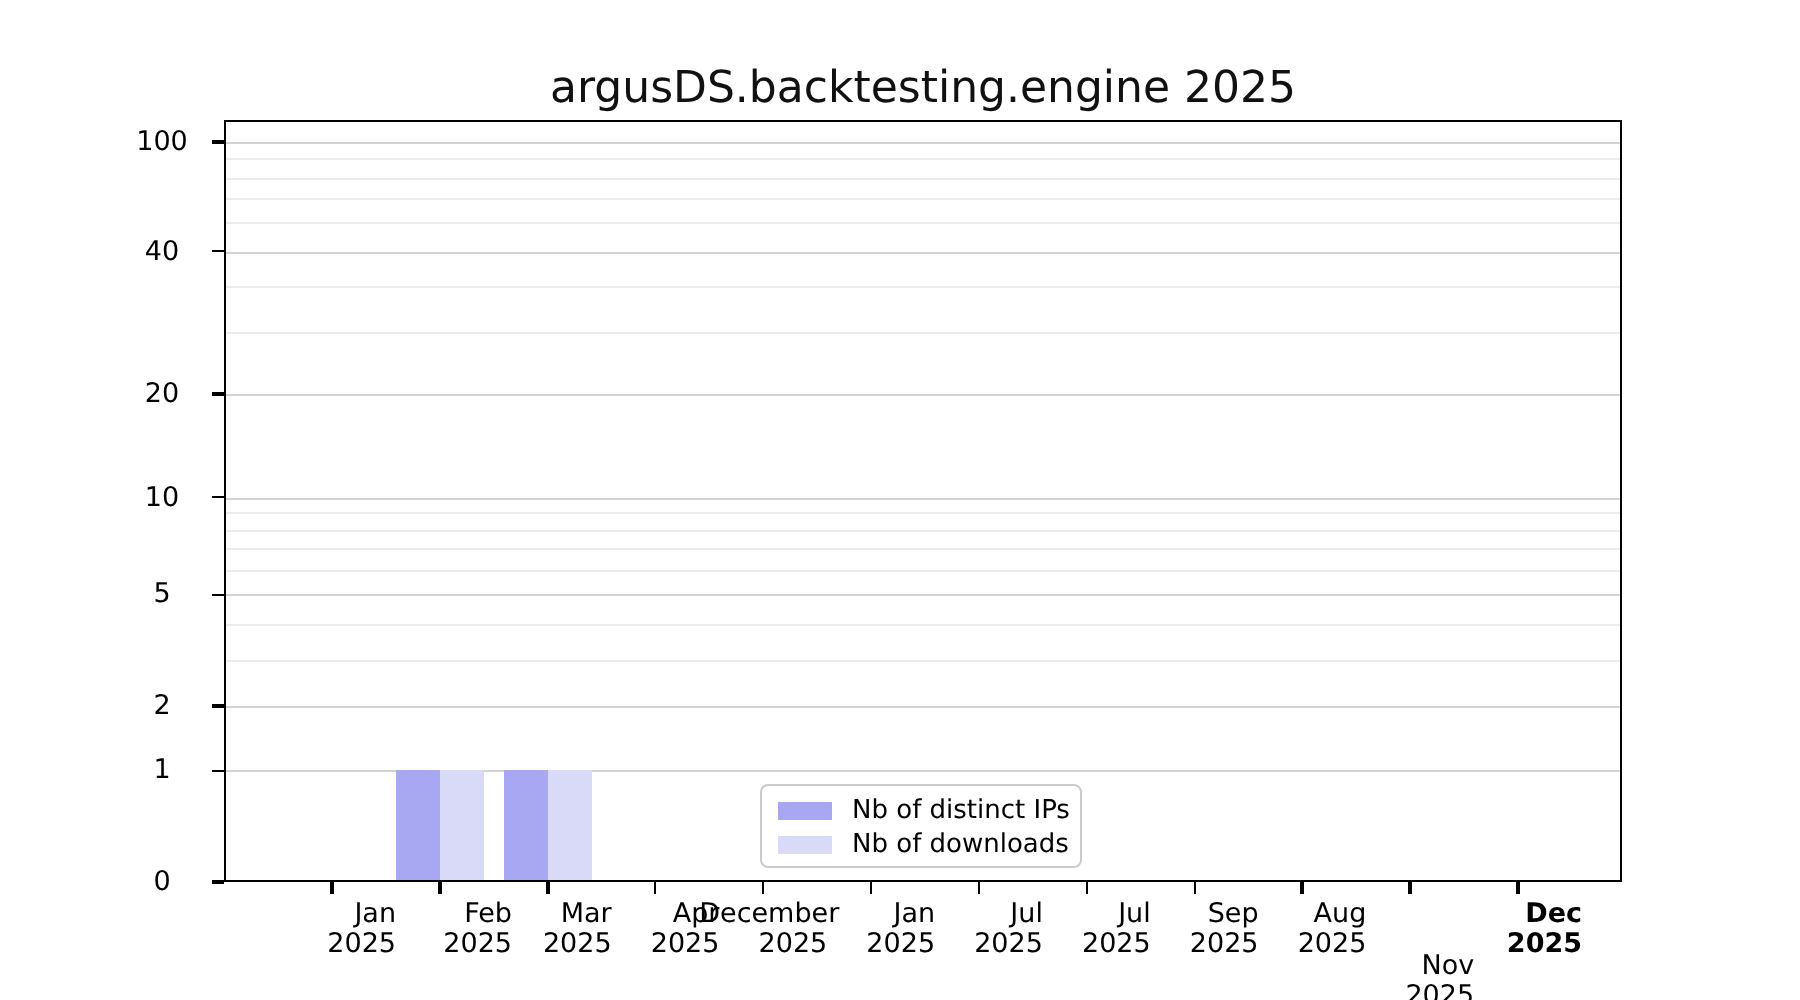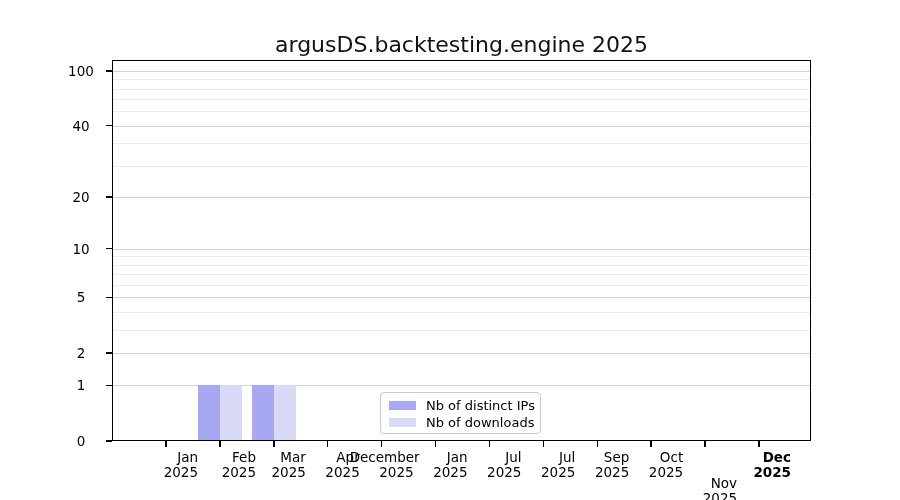--- a/index.html
+++ b/index.html
@@ -135,21 +135,21 @@
       <div>Jul</div>
       <div>2025</div>
     </div>
     <div class="xtick" style="left: 596.573px; top: 441px;"></div>
     <div class="xlabel" style="left: 565.273px; top: 450px;">
       <div>Sep</div>
       <div>2025</div>
     </div>
     <div class="xtick" style="left: 650.482px; top: 441px;"></div>
     <div class="xlabel" style="left: 619.182px; top: 450px;">
-      <div>Oct</div>
+      <div>Aug</div>
       <div>2025</div>
     </div>
     <div class="xtick" style="left: 704.391px; top: 441px;"></div>
     <div class="xlabel" style="left: 673.091px; top: 476px;">
       <div>Nov</div>
       <div>2025</div>
     </div>
     <div class="xtick" style="left: 758.3px; top: 441px;"></div>
     <div class="xlabel" style="left: 727px; top: 450px; font-weight: bold;">
       <div>Dec</div>

